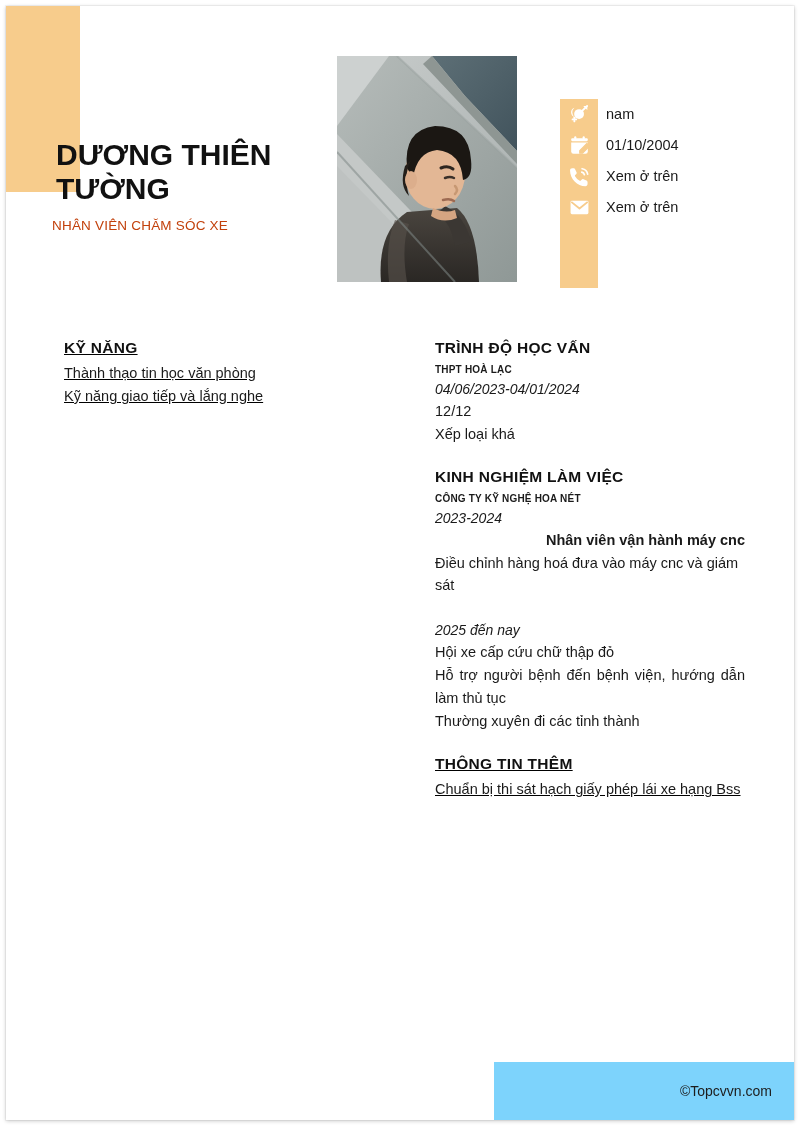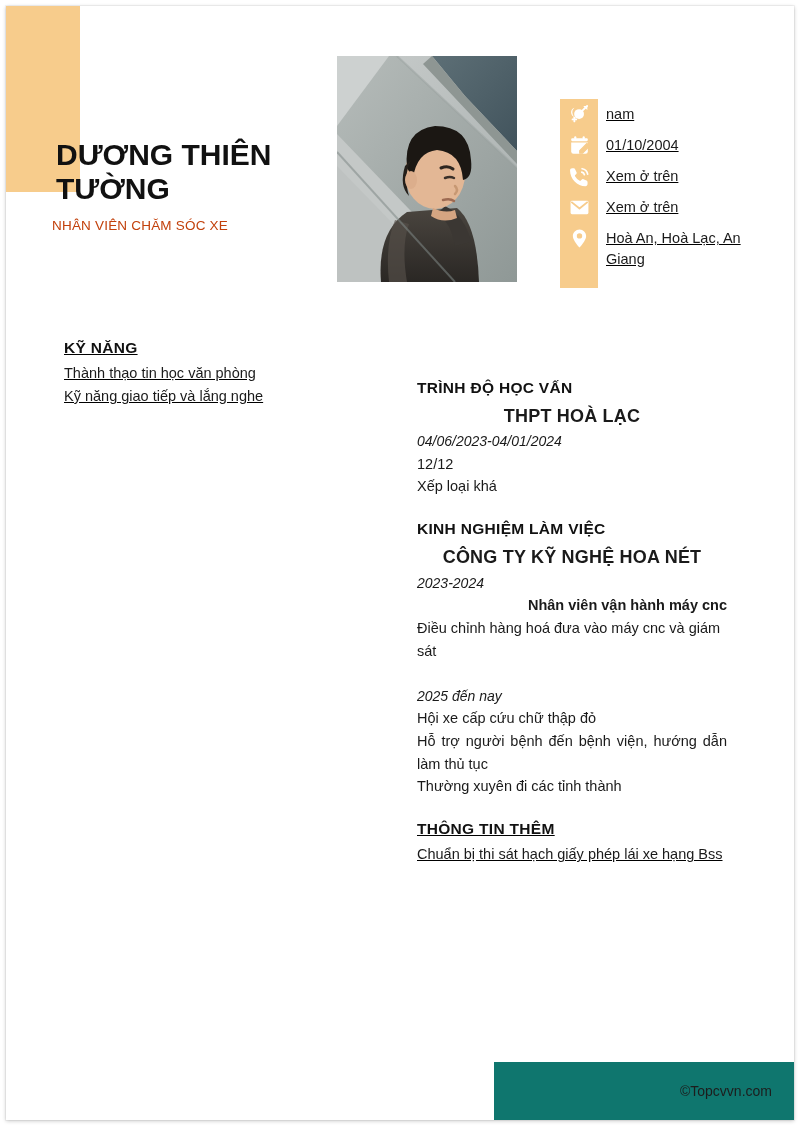--- a/index.html
+++ b/index.html
@@ -98,21 +98,20 @@
     position: absolute;
     left: 0;
     top: 0;
     width: 38px;
     height: 189px;
     background: #f7cc8c;
   }
   .contact-rows {
     position: relative;
     z-index: 2;
-    text-decoration: underline;
   }
   .c-row {
     display: flex;
     align-items: flex-start;
     min-height: 31px;
   }
   .c-icon {
     width: 38px;
     min-width: 38px;
     height: 31px;
@@ -132,24 +131,23 @@
 
   
   .col-left {
     position: absolute;
     left: 58px;
     top: 333px;
     width: 330px;
   }
   .col-right {
     position: absolute;
-    left: 411px;
+    left: 429px;
     top: 333px;
     width: 310px;
-    margin-top: 40px;
   }
 
   .sec-title {
     font-size: 15.5px;
     font-weight: bold;
     color: #111111;
     letter-spacing: 0.3px;
     text-transform: uppercase;
     margin: 0 0 5px 0;
   }
@@ -162,41 +160,40 @@
     line-height: 1.58;
     margin: 0;
   }
   .line.bold {
     font-weight: bold;
     font-size: 14.5px;
     text-align: right;
   }
   .line.caps-bold {
     font-weight: bold;
-    font-size: 18px;
+    font-size: 10px;
     text-transform: uppercase;
     letter-spacing: 0.2px;
-    text-align: center;
   }
   .line.italic {
     font-style: italic;
     font-size: 14px;
   }
   .line.justify {
     text-align: justify;
   }
 
   
   .footer-block {
     position: absolute;
     left: 488px;
     top: 1056px;
     width: 300px;
     height: 58px;
-    background: #0f766e;
+    background: #7dd3fc;
     display: flex;
     align-items: center;
     justify-content: flex-end;
   }
   .footer-text {
     font-size: 14px;
     color: #1d1d1d;
     padding-right: 22px;
   }
 </style>
@@ -307,29 +304,20 @@
         <div class="c-row">
           <span class="c-icon">
             <svg width="21" height="21" viewBox="0 0 24 24" fill="#ffffff" aria-hidden="true">
               <rect x="1.8" y="4.4" width="20.4" height="15.2" rx="1.6"></rect>
               <path d="M2.6 5.6L12 13.2l9.4-7.6" stroke="#f7cc8c" stroke-width="2.1" fill="none" stroke-linejoin="round"></path>
             </svg>
           </span>
           <span class="c-text">Xem ở trên</span>
         </div>
 
-        <div class="c-row">
-          <span class="c-icon">
-            <svg width="21" height="21" viewBox="0 0 24 24" fill="#ffffff" aria-hidden="true">
-              <path d="M12 1.6c-4.2 0-7.6 3.4-7.6 7.6 0 5.6 7.6 13.2 7.6 13.2s7.6-7.6 7.6-13.2c0-4.2-3.4-7.6-7.6-7.6z"></path>
-              <circle cx="12" cy="9" r="3.1" fill="#f7cc8c"></circle>
-            </svg>
-          </span>
-          <span class="c-text">Hoà An, Hoà Lạc, An Giang</span>
-        </div>
 
       </div>
     </div>
   </div>
 
   <div class="col-left">
     <div class="sec">
       <h2 class="sec-title">KỸ NĂNG</h2>
       <p class="line">Thành thạo tin học văn phòng</p>
       <p class="line">Kỹ năng giao tiếp và lắng nghe</p>

